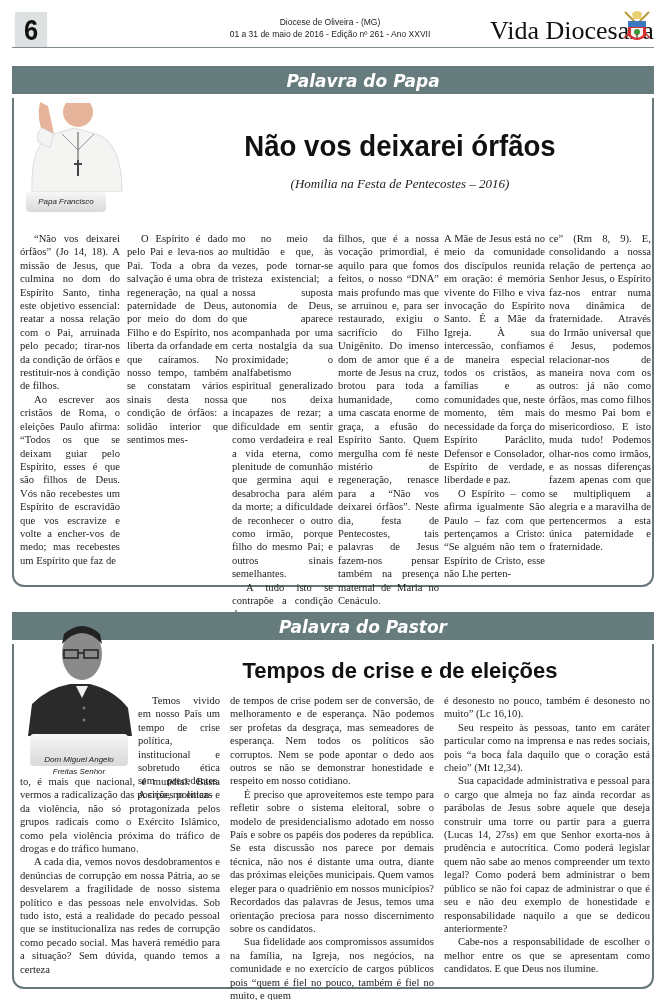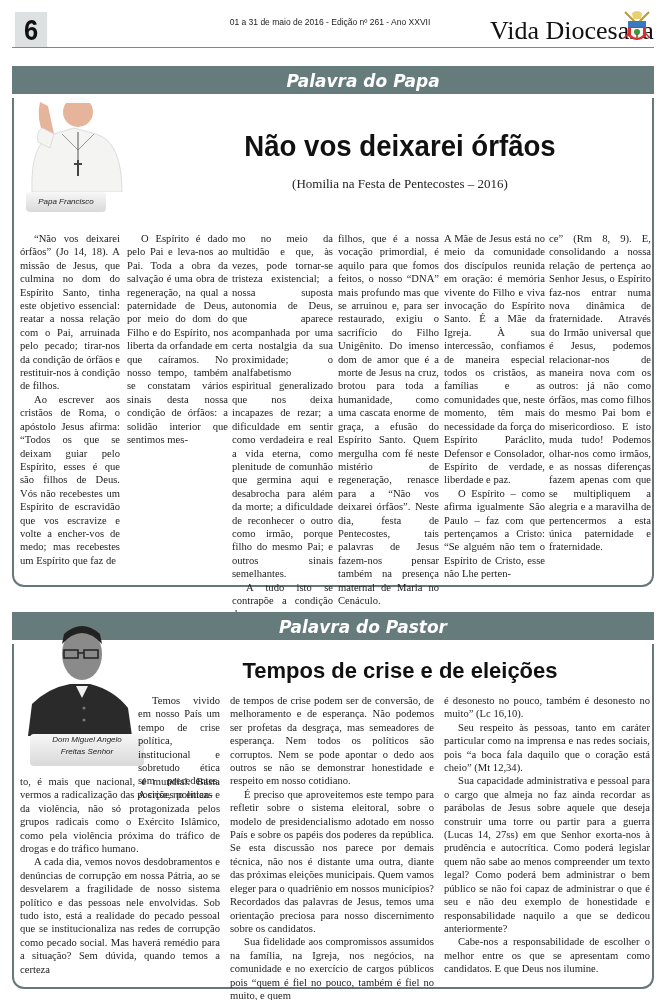--- a/index.html
+++ b/index.html
@@ -15,32 +15,33 @@
   
   .box { position:absolute; left:12px; right:12px; border:2px solid #66777a; border-top:none; border-radius:0 0 12px 12px; background:#fff; }
   .band { position:absolute; left:12px; right:12px; height:28px; background:#667b7b; }
   .band-title { position:absolute; left:0; right:0; top:0; line-height:30px; text-align:center; color:#fff; font-family:"DejaVu Sans", sans-serif; font-style:italic; font-weight:bold; font-size:17px; padding-left:60px; }
   .dot-rule { position:absolute; left:12px; right:12px; height:4px; background:repeating-linear-gradient(90deg,#9aa3a3 0 1px,#cfd4d4 1px 2px); }
 
   .photo-wrap { position:absolute; }
   .caption { position:absolute; background:linear-gradient(#f7f7f7,#d9d9d9); border-radius:4px; font-family:"Liberation Sans", sans-serif; font-style:italic; font-size:8px; color:#222; text-align:center; }
 
   .title { position:absolute; text-align:center; font-family:"Liberation Sans", sans-serif; font-weight:bold; color:#111; }
-  .subtitle { position:absolute; text-align:center; font-family:"Liberation Serif", serif; font-size:13px; color:#222; }
+  .subtitle { position:absolute; text-align:center; font-family:"Liberation Serif", serif; font-style:italic; font-size:13px; color:#222; }
 
   .col { position:absolute; font-size:10.6px; line-height:13.4px; text-align:justify; hyphens:auto; }
   .col p { margin:0; text-indent:14px; }
   .col p.cont { text-indent:0; }
   .wide { font-size:10.6px; line-height:13.4px; }
 </style>
 </head>
 <body>
 
 <div class="page-num">6</div>
 <div class="hdr-center">
+  <div>Diocese  de  Oliveira  -  (MG)</div>
   <div>01 a 31 de maio de 2016 - Edição nº 261 -  Ano XXVII</div>
 </div>
 <div class="masthead">Vida Diocesana</div>
 <svg class="crest" viewBox="0 0 34 34">
   <path d="M5 2 L15 12 M29 2 L19 12" stroke="#b89a3a" stroke-width="2"></path>
   <path d="M12 3 Q17 -1 22 3 L21 9 L13 9 Z" fill="#e8d070"></path>
   <rect x="8" y="11" width="18" height="6" fill="#3a78c0"></rect>
   <path d="M8 17 L26 17 L26 26 Q17 34 8 26 Z" fill="#d83030"></path>
   <path d="M11 18 L23 18 L23 25 Q17 31 11 25 Z" fill="#f4f4f4"></path>
   <circle cx="17" cy="22" r="3" fill="#3a9a3a"></circle>
@@ -65,21 +66,21 @@
   <path d="M18 30 Q14 46 22 64 L32 62 L26 34 Z" fill="#e6b49a"></path>
   <path d="M16 70 Q14 60 20 56 L32 62 L28 76 Z" fill="#f4f4f2" stroke="#ddd"></path>
 </svg>
 <div class="caption" style="left:26px; top:192px; width:80px; height:20px; line-height:20px;">Papa Francisco</div>
 
 <div class="title" style="left:150px; width:500px; top:128px; font-size:30px; line-height:36px; transform:scaleX(0.92);">Não vos deixarei órfãos</div>
 <div class="subtitle" style="left:150px; width:500px; top:176px;">(Homilia na Festa de Pentecostes – 2016)</div>
 
 <div class="col" style="left:20px; top:232px; width:100px;">
   <p>“Não vos deixarei órfãos” (Jo 14, 18). A missão de Jesus, que culmina no dom do Espírito Santo, tinha este objetivo essencial: reatar a nossa relação com o Pai, arruinada pelo pecado; tirar-nos da condição de órfãos e restituir-nos à condição de filhos.</p>
-  <p>Ao escrever aos cristãos de Roma, o apóstolo Jesus afirma: “Todos os que se deixam guiar pelo Espírito, esses é que são filhos de Deus. Vós não recebestes um Espírito de escravidão que vos escravize e volte a encher-vos de medo; mas recebestes um Espírito que faz de</p>
+  <p>Ao escrever aos cristãos de Roma, o eleições Paulo afirma: “Todos os que se deixam guiar pelo Espírito, esses é que são filhos de Deus. Vós não recebestes um Espírito de escravidão que vos escravize e volte a encher-vos de medo; mas recebestes um Espírito que faz de</p>
 </div>
 <div class="col" style="left:127px; top:232px; width:101px;">
   <p>O Espírito é dado pelo Pai e leva-nos ao Pai. Toda a obra da salvação é uma obra de regeneração, na qual a paternidade de Deus, por meio do dom do Filho e do Espírito, nos liberta da orfandade em que caíramos. No nosso tempo, também se constatam vários sinais desta nossa condição de órfãos: a solidão interior que sentimos mes-</p>
 </div>
 <div class="col" style="left:232px; top:232px; width:101px;">
   <p class="cont">mo no meio da multidão e que, às vezes, pode tornar-se tristeza existencial; a nossa suposta autonomia de Deus, que aparece acompanhada por uma certa nostalgia da sua proximidade; o analfabetismo espiritual generalizado que nos deixa incapazes de rezar; a dificuldade em sentir como verdadeira e real a vida eterna, como plenitude de comunhão que germina aqui e desabrocha para além da morte; a dificuldade de reconhecer o outro como irmão, porque filho do mesmo Pai; e outros sinais semelhantes.</p>
   <p>A tudo isto se contrapõe a condição de</p>
 </div>
 <div class="col" style="left:338px; top:232px; width:101px;">
   <p class="cont">filhos, que é a nossa vocação primordial, é aquilo para que fomos feitos, o nosso “DNA” mais profundo mas que se arruinou e, para ser restaurado, exigiu o sacrifício do Filho Unigênito. Do imenso dom de amor que é a morte de Jesus na cruz, brotou para toda a humanidade, como uma cascata enorme de graça, a efusão do Espírito Santo. Quem mergulha com fé neste mistério de regeneração, renasce para a “Não vos deixarei órfãos”. Neste dia, festa de Pentecostes, tais palavras de Jesus fazem-nos pensar também na presença maternal de Maria no Cenáculo.</p>
@@ -102,21 +103,21 @@
   <path d="M0 120 L4 88 Q20 72 42 68 L62 68 Q86 74 100 92 L104 120 Z" fill="#2a2a2a"></path>
   <path d="M48 70 L54 82 L60 70 Z" fill="#f0f0f0"></path>
   <circle cx="56" cy="92" r="1.5" fill="#777"></circle>
     <circle cx="56" cy="104" r="1.5" fill="#777"></circle>
   <ellipse cx="54" cy="38" rx="20" ry="26" fill="#8a8a8a"></ellipse>
   <path d="M34 28 Q54 6 74 28 L72 18 Q54 2 36 18 Z" fill="#222"></path>
   <rect x="36" y="34" width="14" height="8" fill="none" stroke="#222" stroke-width="1.5"></rect>
   <rect x="56" y="34" width="14" height="8" fill="none" stroke="#222" stroke-width="1.5"></rect>
   <line x1="50" y1="37" x2="56" y2="37" stroke="#222" stroke-width="1.5"></line>
 </svg>
-<div class="caption" style="left:30px; top:734px; width:114px; height:32px; line-height:12px; padding-top:0; box-sizing:border-box;text-align:center;">
+<div class="caption" style="left:30px; top:734px; width:98px; height:32px; line-height:12px; padding-top:20px; box-sizing:border-box;text-align:center;">
   <div>Dom Miguel Angelo</div>
   <div>Freitas Senhor</div>
 </div>
 
 <div class="title" style="left:150px; width:500px; top:656px; font-size:22px; line-height:30px;">Tempos de crise e de eleições</div>
 
 <div class="col wide" style="left:138px; top:694px; width:82px;">
   <p>Temos vivido em nosso País um tempo de crise política, institucional e sobretudo ética sem precedentes. A crise, no entan-</p>
 </div>
 <div class="col wide" style="left:20px; top:775px; width:200px;">

